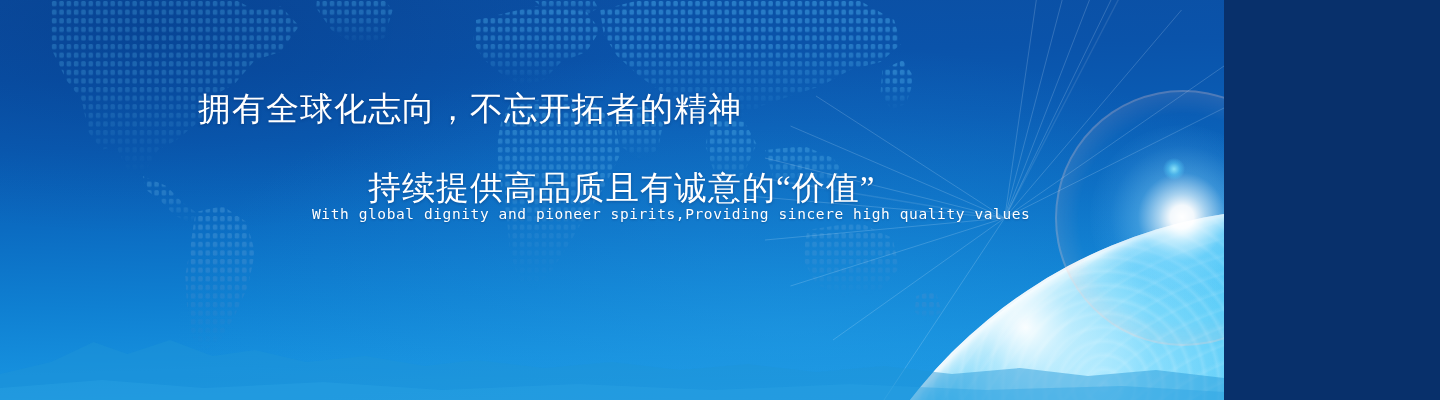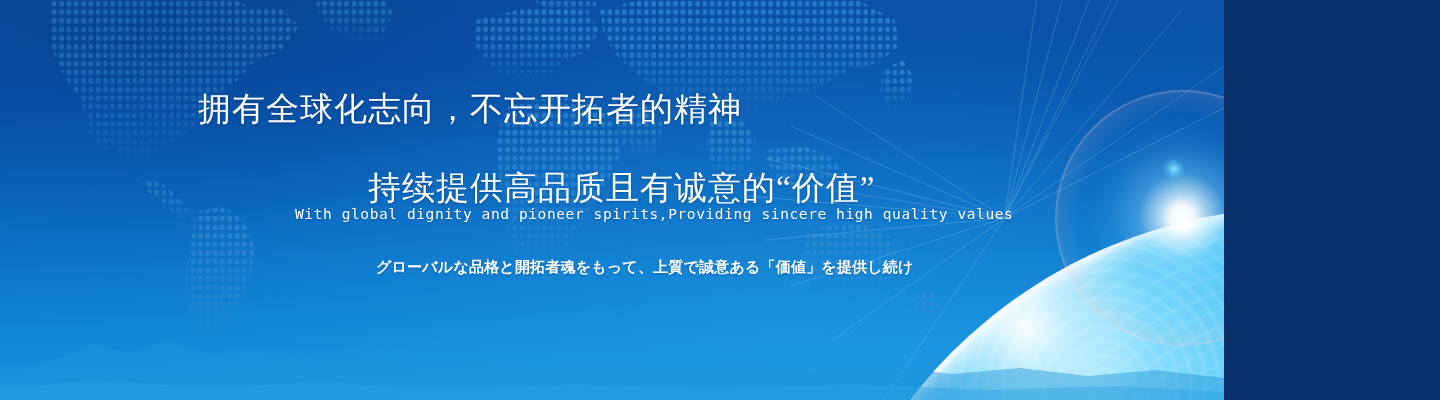--- a/index.html
+++ b/index.html
@@ -165,21 +165,21 @@
     line-height: 1.28;
     letter-spacing: 1px;
     white-space: nowrap;
     text-shadow: 0 1px 3px rgba(0,30,80,0.35);
   }
   .headline.l1 { left: 198px; top: 88px; }
   .headline.l2 { left: 368px; top: 131px; margin-top: 36px; }
 
   .subline-en {
     position: absolute;
-    left: 295px;
+    left: 312px;
     top: 206px;
     color: #ffffff;
     font-family: "DejaVu Sans Mono", "Liberation Mono", monospace;
     font-size: 14.5px;
     letter-spacing: 0.6px;
     white-space: nowrap;
     text-shadow: 0 1px 2px rgba(0,30,80,0.30);
   }
 
   .subline-jp {
@@ -318,16 +318,15 @@
                L1120,104 L1200,98 L1280,106 L1360,100 L1440,108 L1440,130 L0,130 Z" fill="#1f94d8" opacity="0.45"></path>
       <path d="M0,118 L120,110 L240,118 L380,112 L520,120 L680,114 L840,120 L1000,114
                L1160,120 L1320,116 L1440,122 L1440,130 L0,130 Z" fill="#2ba2e4" opacity="0.40"></path>
     </svg>
   </div>
 
   <div class="copy">
     <div class="headline l1">拥有全球化志向，不忘开拓者的精神</div>
     <div class="headline l2">持续提供高品质且有诚意的“价值”</div>
     <div class="subline-en">With global dignity and pioneer spirits,Providing sincere high quality values</div>
-    <div class="subline-jp">グローバルな品格と開拓者魂をもって、上質で誠意ある「価値」を提供し続け</div>
   </div>
 
 </div>
 
 </body></html>

